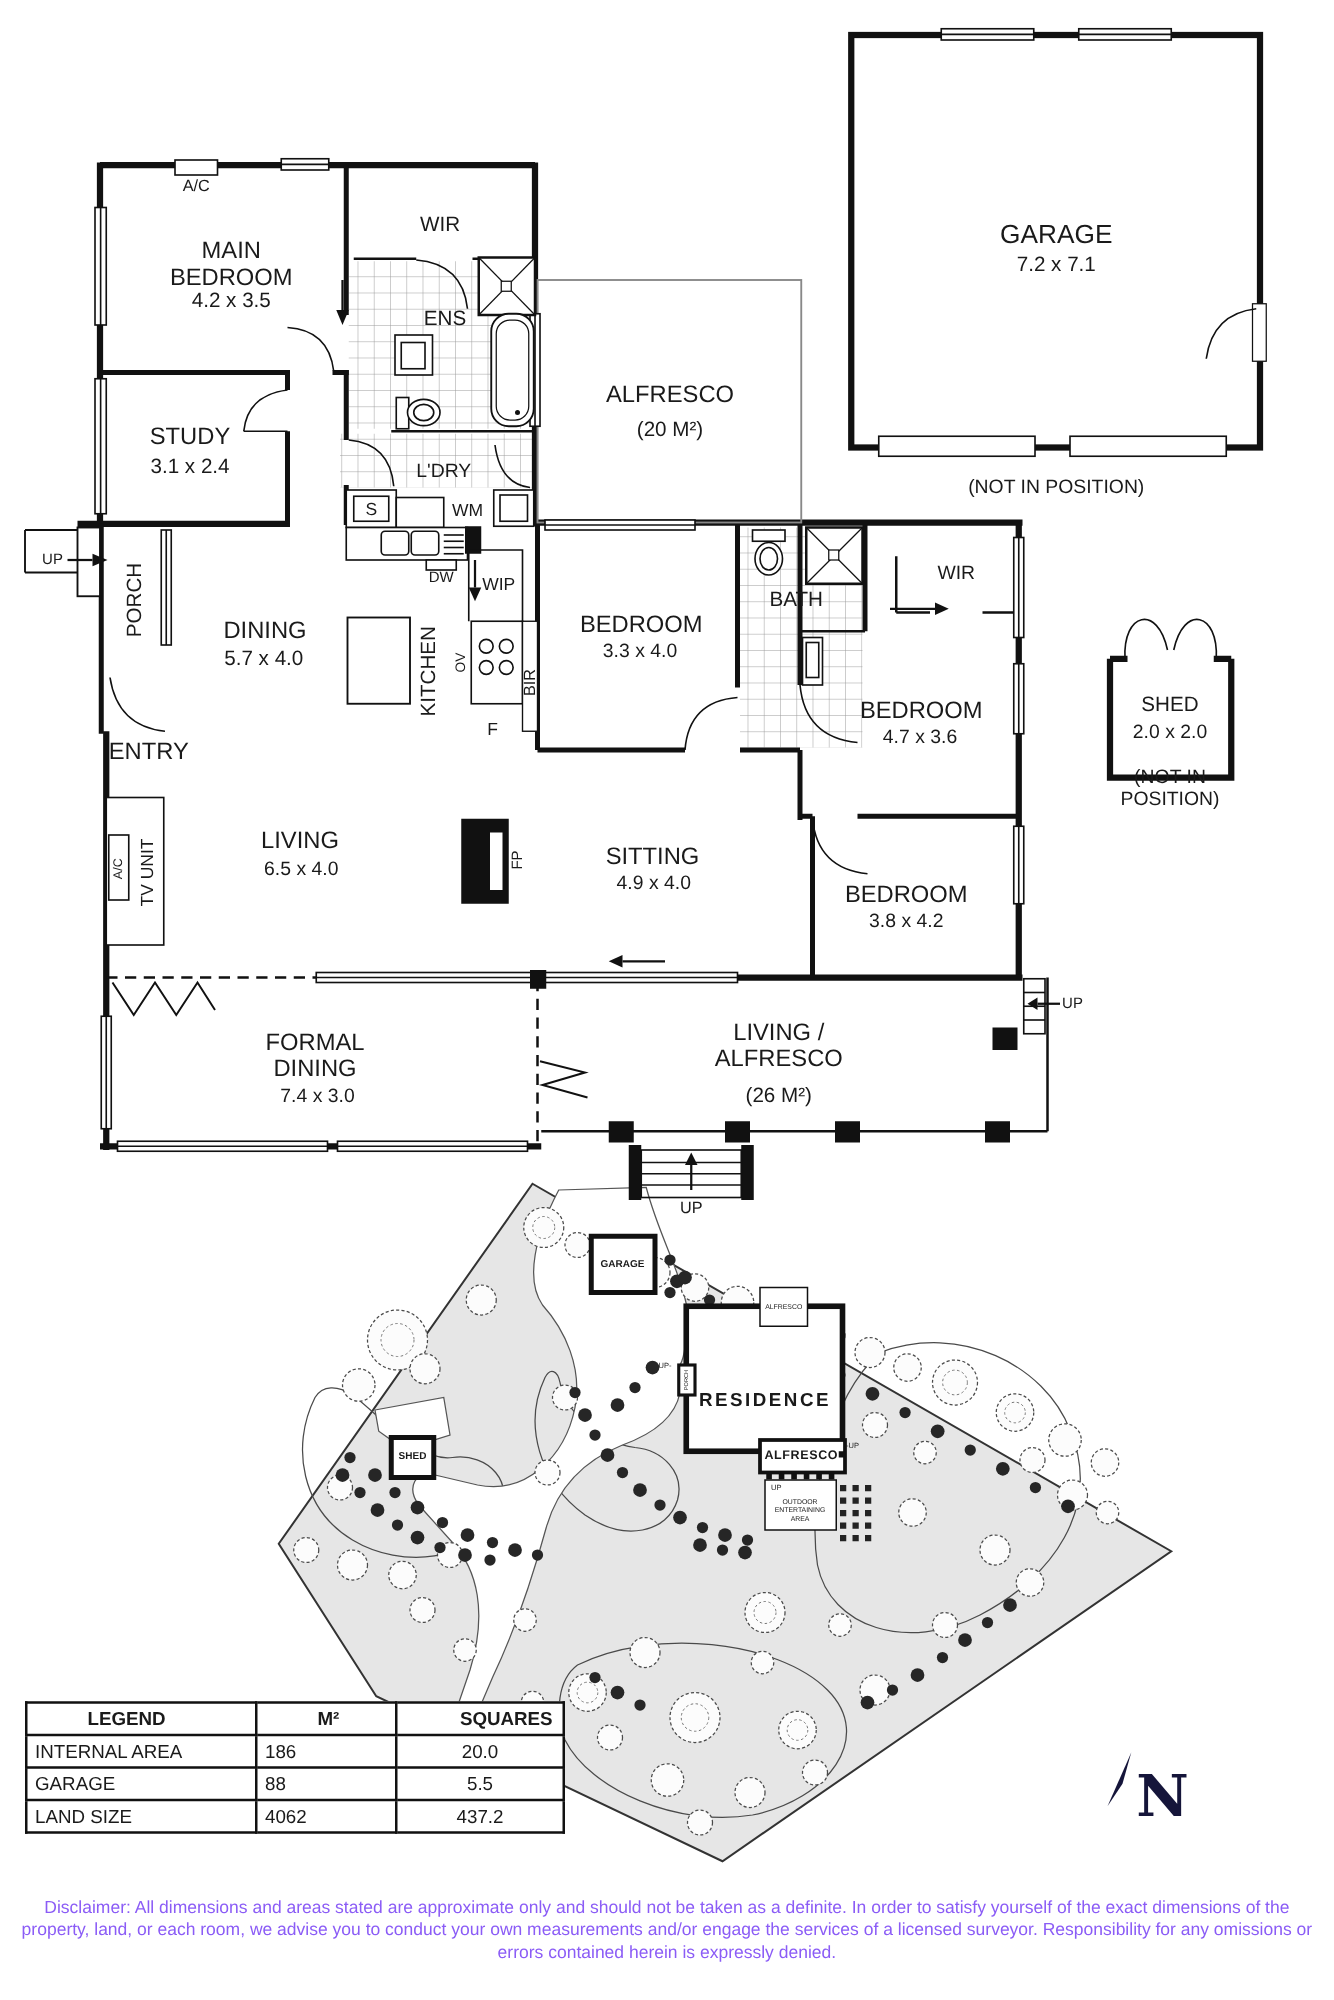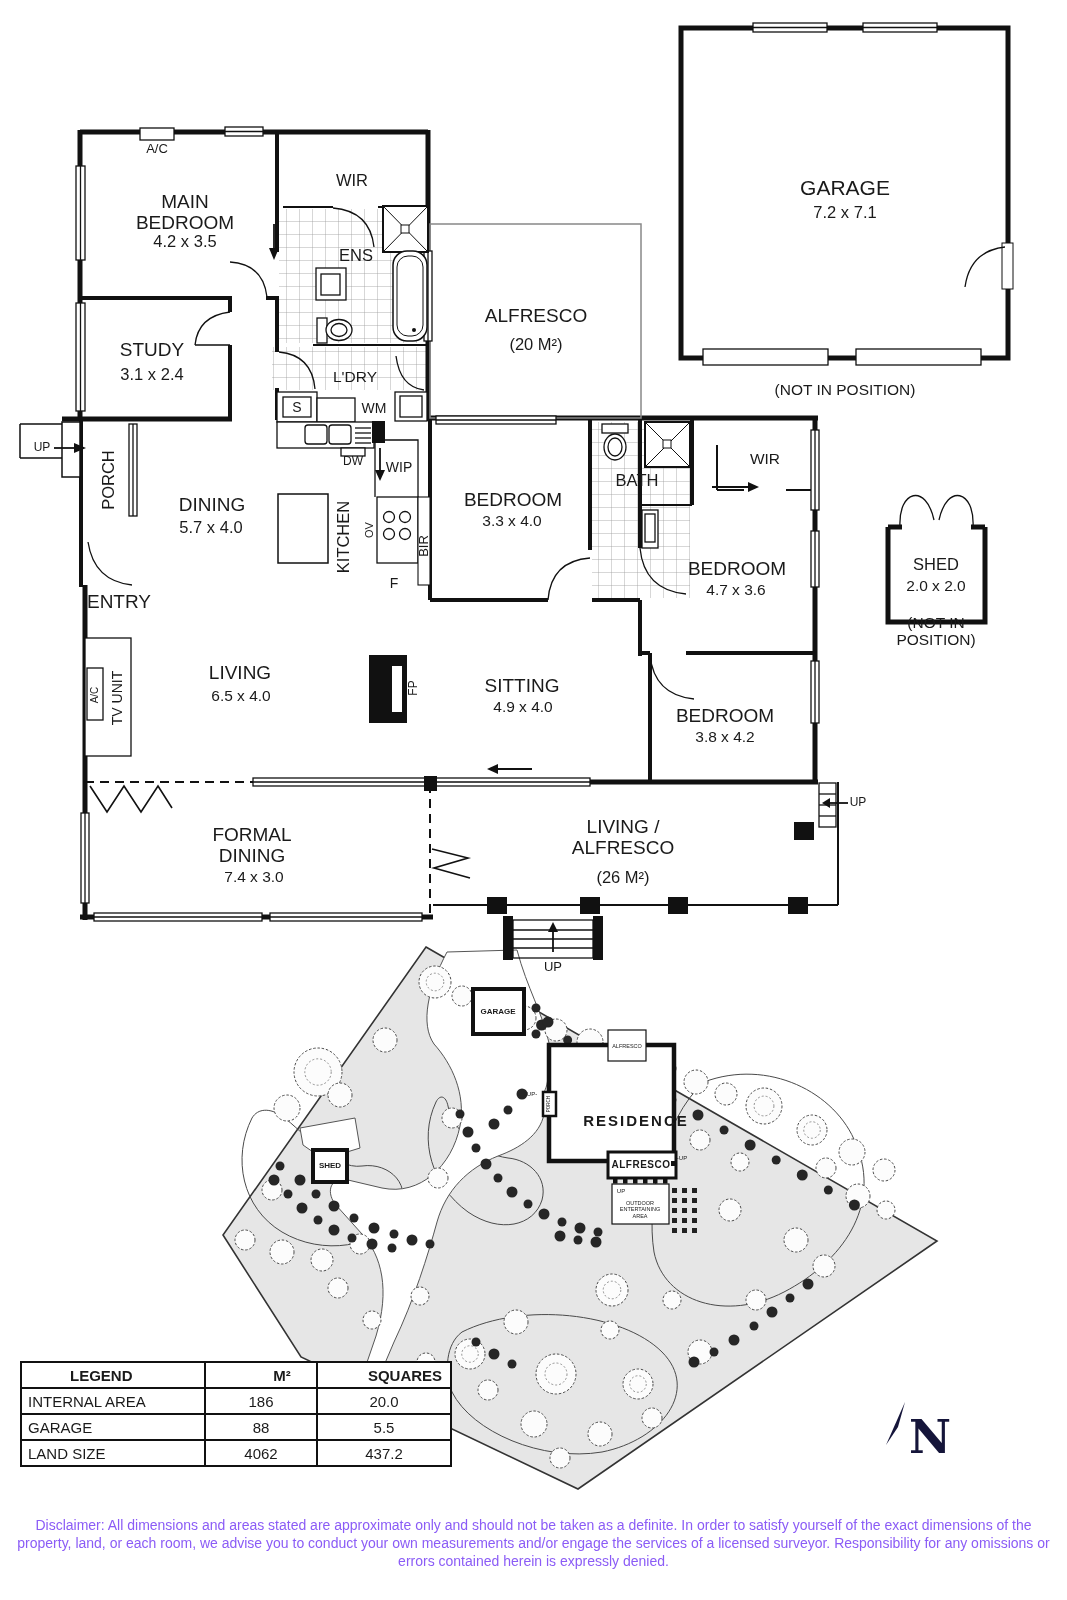--- a/index.html
+++ b/index.html
@@ -6,29 +6,29 @@
   .page{position:relative;width:1067px;height:1600px;background:#fff;overflow:hidden;
         font-family:"Liberation Sans",sans-serif;color:#1a1a1a;}
   .page svg{position:absolute;left:0;top:0;}
   .lbl{position:absolute;transform:translate(-50%,-50%);text-align:center;
        white-space:pre-line;line-height:1.12;color:#1a1a1a;}
   .lbl.v{transform:translate(-50%,-50%) rotate(-90deg);white-space:nowrap;}
   .s21{font-size:21px;} .s19{font-size:19px;} .s17{font-size:16.5px;} .s16{font-size:15.5px;}
   .s14{font-size:14px;} .s13{font-size:13px;} .s12{font-size:12px;} .s11{font-size:11px;} .s10{font-size:10px;}
   .s8{font-size:8px;font-weight:bold;} .s6{font-size:6px;}
   .s5{font-size:5.5px;line-height:1.15;} .s4{font-size:4.5px;}
-  .res{font-size:15px;font-weight:bold;letter-spacing:2px;margin-left:24px;}
+  .res{font-size:15px;font-weight:bold;letter-spacing:2px;}
   .alfS{font-size:10px;font-weight:bold;letter-spacing:.5px;}
   .north-n{position:absolute;transform:translate(-50%,-50%);font-family:"DejaVu Serif",serif;
            font-weight:bold;font-size:46px;color:#15153a;}
   table.legend{position:absolute;left:20px;top:1361px;border-collapse:collapse;background:#fff;}
   table.legend th,table.legend td{border:2px solid #111;font-size:15px;padding:1px 6px;height:22px;}
   table.legend th{font-weight:bold;padding-left:48px;}
   .c-label{width:128px;text-align:left;}
-  .c-m2{width:56px;text-align:center;}
+  .c-m2{width:56px;text-align:left;}
   .c-sq{width:78px;text-align:center;}
   .disclaimer{position:absolute;left:11px;top:1516px;width:1045px;text-align:center;
               font-size:14px;line-height:1.3;color:#8b5cf6;}
 </style>
 </head>
 <body>
 
 <div class="page">
 
 <svg width="1067" height="1600" viewBox="0 0 1067 1600">

